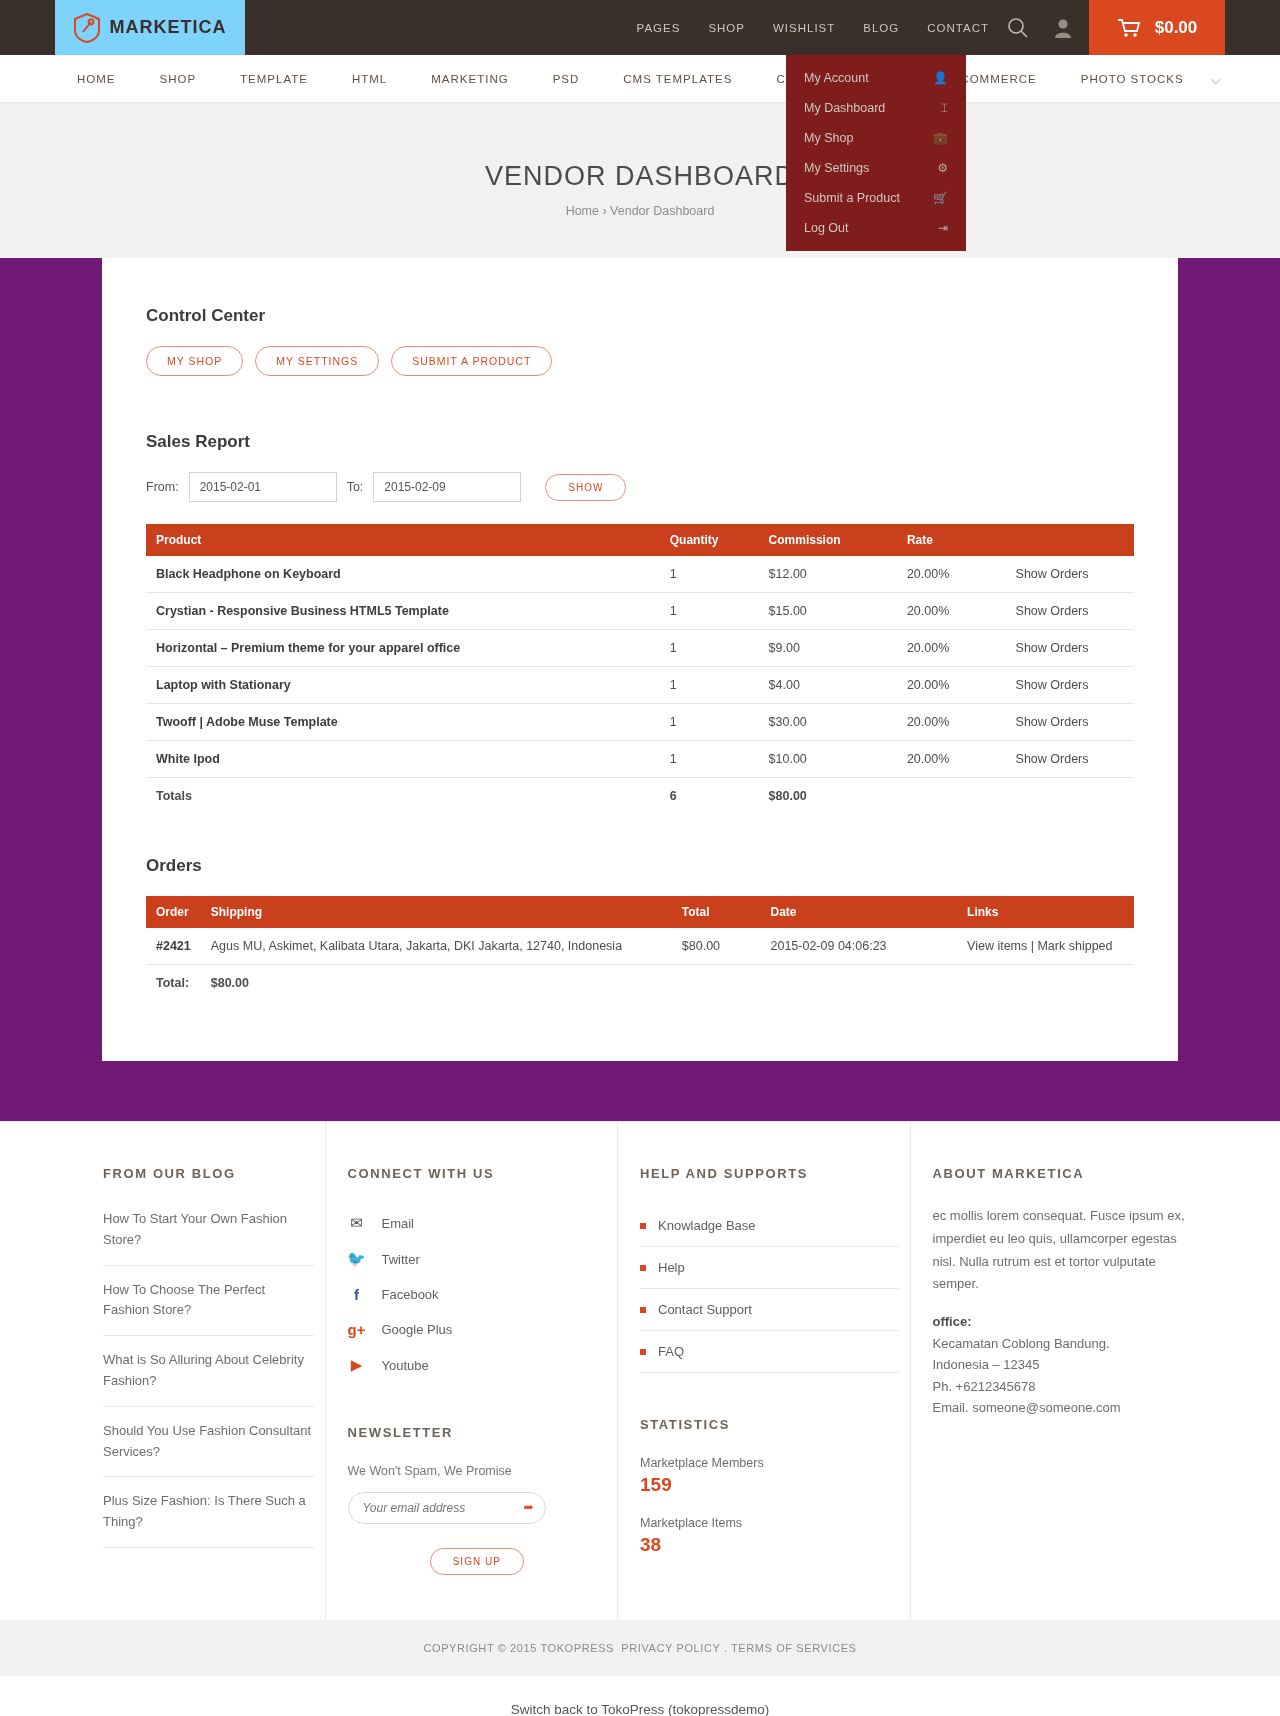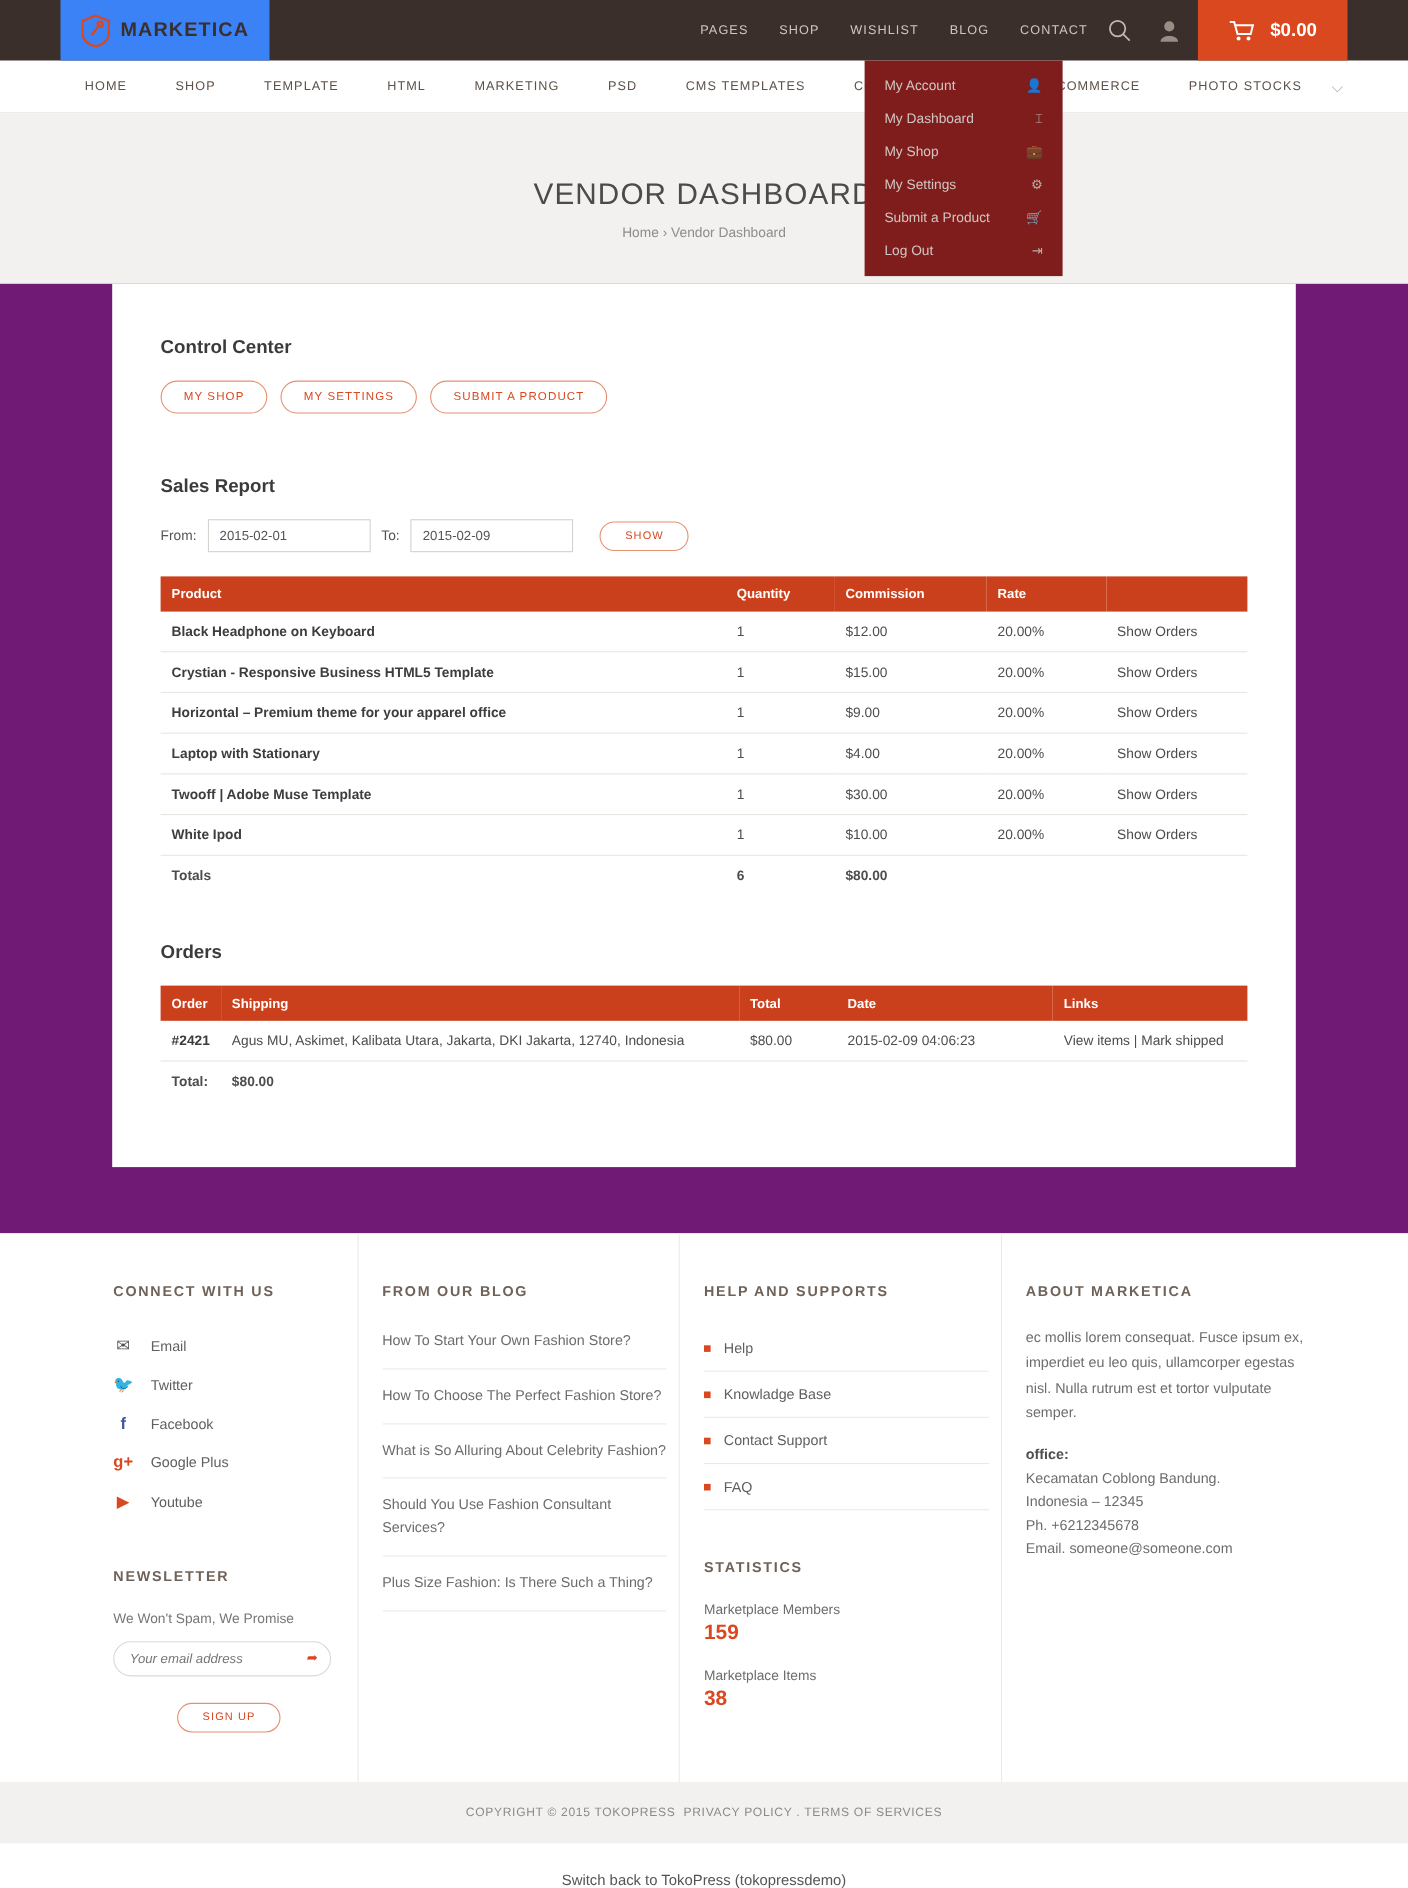--- a/index.html
+++ b/index.html
@@ -16,21 +16,21 @@
     background: #3a2f2a;
     height: 55px;
     display: flex;
     align-items: stretch;
     position: relative;
   }
   .topbar-inner {
     width: 1170px; margin: 0 auto; display: flex; align-items: stretch;
   }
   .logo-box {
-    background: #3b82f6;
+    background: #7dd3fc;
     width: 190px;
     display: flex; align-items: center; justify-content: center;
     gap: 10px;
   }
   .logo-mark {
     width: 26px; height: 30px;
     position: relative;
   }
   .logo-mark svg { display: block; }
   .logo-text {
@@ -409,69 +409,69 @@
         </tr>
       </tbody>
     </table>
   </div>
 </div>
 
 <footer>
   <div class="footer-cols">
 
     <div class="fcol">
-      <h3>CONNECT WITH US</h3>
-      <div class="social-item">
-        <span class="social-ico" style="color:#55504c">✉</span>
-        <span>Email</span>
-      </div>
-      <div class="social-item">
-        <span class="social-ico" style="color:#3aa9e0">🐦</span>
-        <span>Twitter</span>
-      </div>
-      <div class="social-item">
-        <span class="social-ico" style="color:#3b5998;font-weight:bold">f</span>
-        <span>Facebook</span>
-      </div>
-      <div class="social-item">
-        <span class="social-ico" style="color:#d9481f;font-weight:bold">g+</span>
-        <span>Google Plus</span>
-      </div>
-      <div class="social-item">
-        <span class="social-ico" style="color:#d9481f">▶</span>
-        <span>Youtube</span>
-      </div>
-
-      <h3 class="newsletter-title">NEWSLETTER</h3>
-      <div class="nl-sub">We Won't Spam, We Promise</div>
-      <div class="nl-input-wrap">
-        <input class="nl-input" type="text" placeholder="Your email address" style="">
-        <span class="nl-ico">➦</span>
-      </div>
-      <button class="signup">SIGN UP</button>
-    </div>
-
-    <div class="fcol">
       <h3>FROM OUR BLOG</h3>
       <div class="blog-item">How To Start Your Own Fashion Store?</div>
       <div class="blog-item">How To Choose The Perfect Fashion Store?</div>
       <div class="blog-item">What is So Alluring About Celebrity Fashion?</div>
       <div class="blog-item">Should You Use Fashion Consultant Services?</div>
       <div class="blog-item">Plus Size Fashion: Is There Such a Thing?</div>
     </div>
 
     <div class="fcol">
+      <h3>CONNECT WITH US</h3>
+      <div class="social-item">
+        <span class="social-ico" style="color:#55504c">✉</span>
+        <span>Email</span>
+      </div>
+      <div class="social-item">
+        <span class="social-ico" style="color:#3aa9e0">🐦</span>
+        <span>Twitter</span>
+      </div>
+      <div class="social-item">
+        <span class="social-ico" style="color:#3b5998;font-weight:bold">f</span>
+        <span>Facebook</span>
+      </div>
+      <div class="social-item">
+        <span class="social-ico" style="color:#d9481f;font-weight:bold">g+</span>
+        <span>Google Plus</span>
+      </div>
+      <div class="social-item">
+        <span class="social-ico" style="color:#d9481f">▶</span>
+        <span>Youtube</span>
+      </div>
+
+      <h3 class="newsletter-title">NEWSLETTER</h3>
+      <div class="nl-sub">We Won't Spam, We Promise</div>
+      <div class="nl-input-wrap">
+        <input class="nl-input" type="text" placeholder="Your email address" style="">
+        <span class="nl-ico">➦</span>
+      </div>
+      <button class="signup">SIGN UP</button>
+    </div>
+
+    <div class="fcol">
       <h3>HELP AND SUPPORTS</h3>
       <div class="help-item">
         <span class="sq"></span>
-        <span>Help</span>
+        <span>Knowladge Base</span>
       </div>
       <div class="help-item">
         <span class="sq"></span>
-        <span>Knowladge Base</span>
+        <span>Help</span>
       </div>
       <div class="help-item">
         <span class="sq"></span>
         <span>Contact Support</span>
       </div>
       <div class="help-item">
         <span class="sq"></span>
         <span>FAQ</span>
       </div>
 

